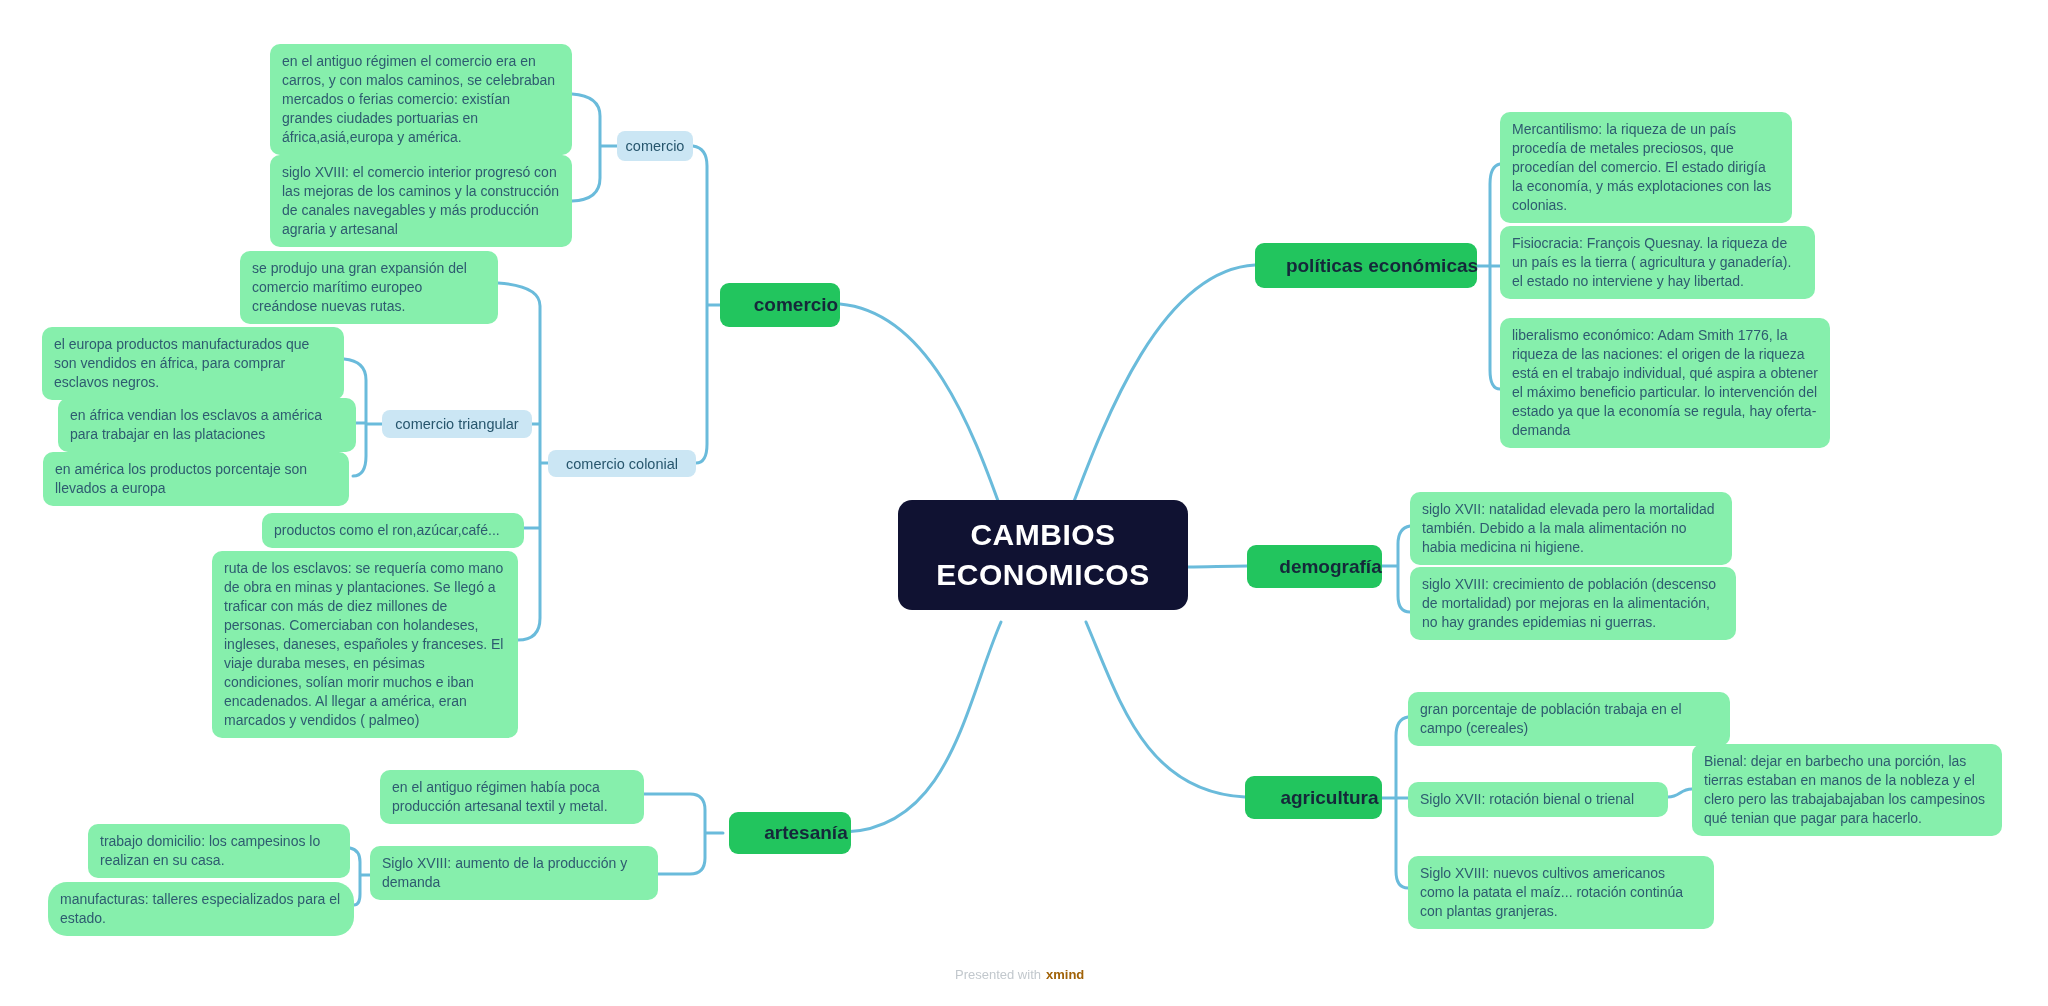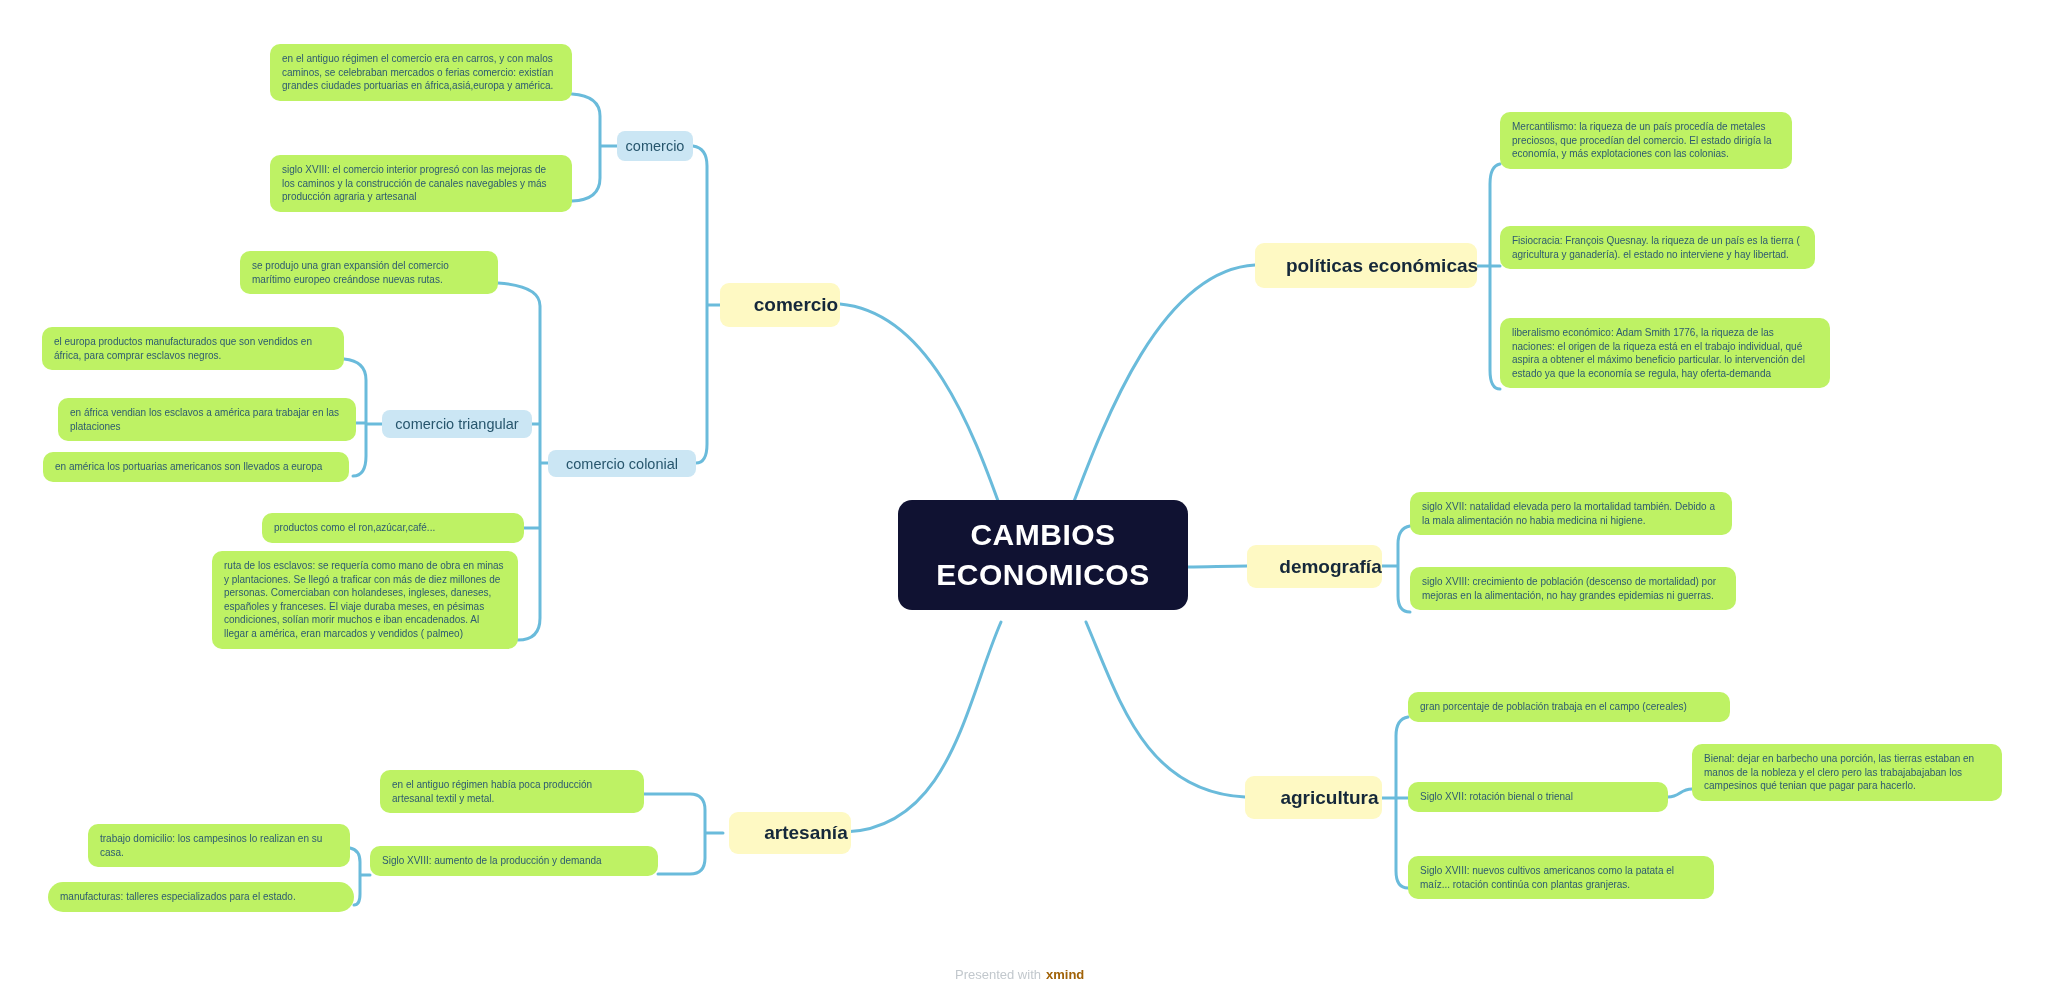--- a/index.html
+++ b/index.html
@@ -10,34 +10,34 @@
     font-family:"Liberation Sans", "DejaVu Sans", sans-serif;
     position:relative; overflow:hidden;
     -webkit-font-smoothing:antialiased;
   }
   #canvas { position:absolute; left:0; top:0; width:2048px; height:1006px; }
   #links { position:absolute; left:0; top:0; }
   #links path { fill:none; stroke:#6abbdb; stroke-width:3; stroke-linecap:round; }
 
   .leaf {
     position:absolute; box-sizing:border-box;
-    background:#bef264; color:#2e5b70;
-    font-size:10px; line-height:1.36;
+    background:#86efac; color:#2e5b70;
+    font-size:14px; line-height:1.36;
     padding:8px 12px; border-radius:10px;
   }
   .subtopic {
     position:absolute; box-sizing:border-box;
     background:#cbe6f4; color:#27566d;
     font-size:14.5px; border-radius:8px;
     display:flex; align-items:center; justify-content:center;
     white-space:nowrap; padding:4px 10px;
   }
   .maintopic {
     position:absolute; box-sizing:border-box;
-    background:#fef9c3; color:#15283a;
+    background:#22c55e; color:#15283a;
     font-size:19px; font-weight:700; border-radius:9px;
     display:flex; align-items:center; justify-content:center;
     white-space:nowrap;
     padding-left:32px;
   }
   .central {
     position:absolute; box-sizing:border-box;
     background:#101232; color:#ffffff;
     font-size:30px; font-weight:700; letter-spacing:.5px;
     border-radius:14px; text-align:center; line-height:1.35;
@@ -90,21 +90,21 @@
   <div class="subtopic" style="left:548px; top:450px; width:148px; height:27px;">comercio colonial</div>
 
   <div class="leaf" style="left:240px; top:251px; width:258px;">se produjo una gran expansión del comercio marítimo europeo creándose nuevas rutas.</div>
 
   <div class="subtopic" style="left:382px; top:410px; width:150px; height:28px;">comercio triangular</div>
 
   <div class="leaf" style="left:42px; top:327px; width:302px;">el europa productos manufacturados que son vendidos en áfrica, para comprar esclavos negros.</div>
 
   <div class="leaf" style="left:58px; top:398px; width:298px;">en áfrica vendian los esclavos a américa para trabajar en las plataciones</div>
 
-  <div class="leaf" style="left:43px; top:452px; width:306px;">en américa los portuarias americanos son llevados a europa</div>
+  <div class="leaf" style="left:43px; top:452px; width:306px;">en américa los productos porcentaje son llevados a europa</div>
 
   <div class="leaf" style="left:262px; top:513px; width:262px; white-space:nowrap;">productos como el ron,azúcar,café...</div>
 
   <div class="leaf" style="left:212px; top:551px; width:306px;">ruta de los esclavos: se requería como mano de obra en minas y plantaciones. Se llegó a traficar con más de diez millones de personas. Comerciaban con holandeses, ingleses, daneses, españoles y franceses. El viaje duraba meses, en pésimas condiciones, solían morir muchos e iban encadenados. Al llegar a américa, eran marcados y vendidos ( palmeo)</div>
 
   <div class="maintopic" style="left:1255px; top:243px; width:222px; height:45px;">políticas económicas</div>
 
   <div class="leaf" style="left:1500px; top:112px; width:292px;">Mercantilismo: la riqueza de un país procedía de metales preciosos, que procedían del comercio. El estado dirigía la economía, y más explotaciones con las colonias.</div>
 
   <div class="leaf" style="left:1500px; top:226px; width:315px;">Fisiocracia: François Quesnay. la riqueza de un país es la tierra ( agricultura y ganadería). el estado no interviene y hay libertad.</div>

